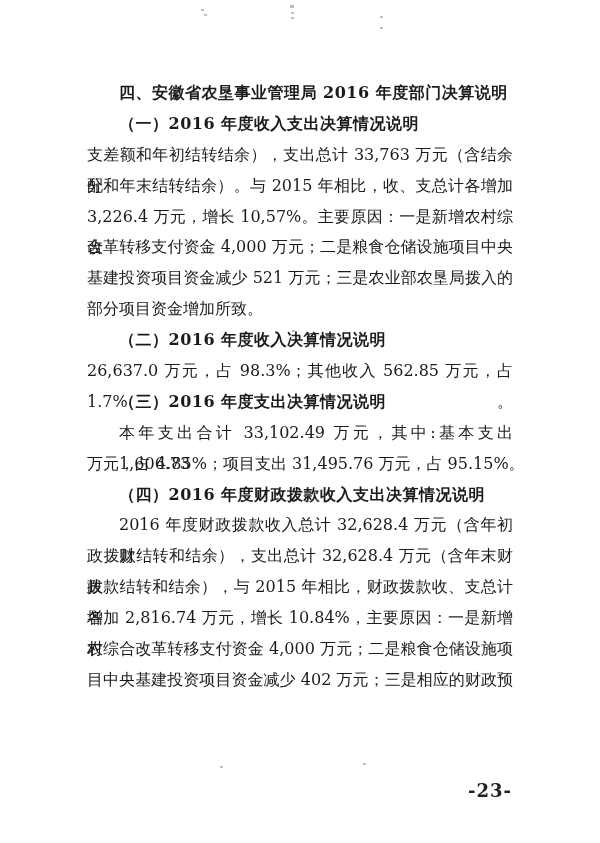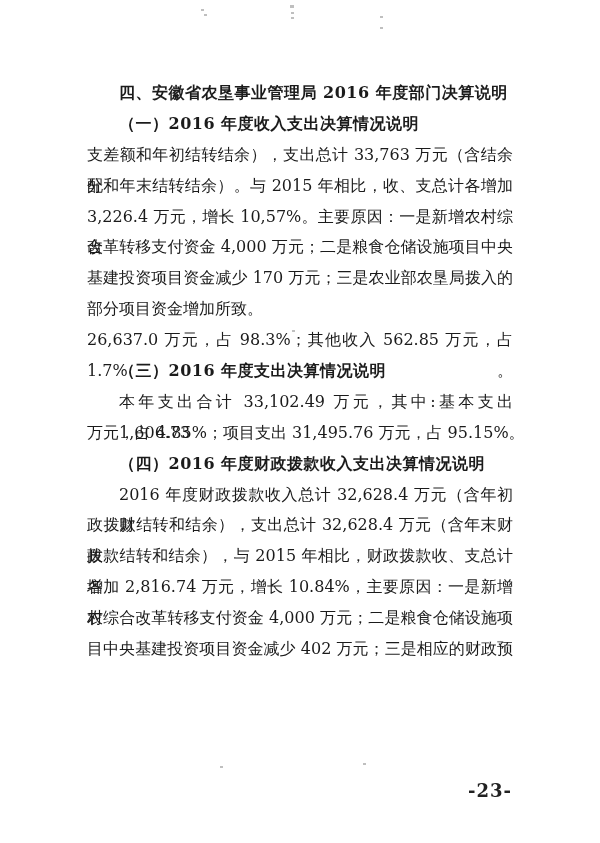--- a/index.html
+++ b/index.html
@@ -79,23 +79,24 @@
 
   <div class="textblock">
 
     <div class="ln hd ind">四、安徽省农垦事业管理局 2016 年度部门决算说明</div>
 
     <div class="ln hd ind">（一）2016 年度收入支出决算情况说明</div>
     <div class="ln j">支差额和年初结转结余），支出总计 33,763 万元（含结余分</div>
     <div class="ln j">配和年末结转结余）。与 2015 年相比，收、支总计各增加</div>
     <div class="ln j">3,226.4 万元，增长 10,57%。主要原因：一是新增农村综合</div>
     <div class="ln j">改革转移支付资金 4,000 万元；二是粮食仓储设施项目中央</div>
-    <div class="ln j">基建投资项目资金减少 170 万元；三是农业部农垦局拨入的</div>
+    <div class="ln j">基建投资项目资金减少 521 万元；三是农业部农垦局拨入的</div>
     <div class="ln">部分项目资金增加所致。</div>
 
+    <div class="ln hd ind">（二）2016 年度收入决算情况说明</div>
     <div class="ln j">26,637.0 万元，占 98.3%；其他收入 562.85 万元，占 1.7%。</div>
 
     <div class="ln hd ind">（三）2016 年度支出决算情况说明</div>
     <div class="ln ind j">本年支出合计 33,102.49 万元，其中:基本支出 1,606.73</div>
     <div class="ln">万元，占 4.85%；项目支出 31,495.76 万元，占 95.15%。</div>
 
     <div class="ln hd ind">（四）2016 年度财政拨款收入支出决算情况说明</div>
     <div class="ln ind j">2016 年度财政拨款收入总计 32,628.4 万元（含年初财</div>
     <div class="ln j">政拨款结转和结余），支出总计 32,628.4 万元（含年末财政</div>
     <div class="ln j">拨款结转和结余），与 2015 年相比，财政拨款收、支总计各</div>

